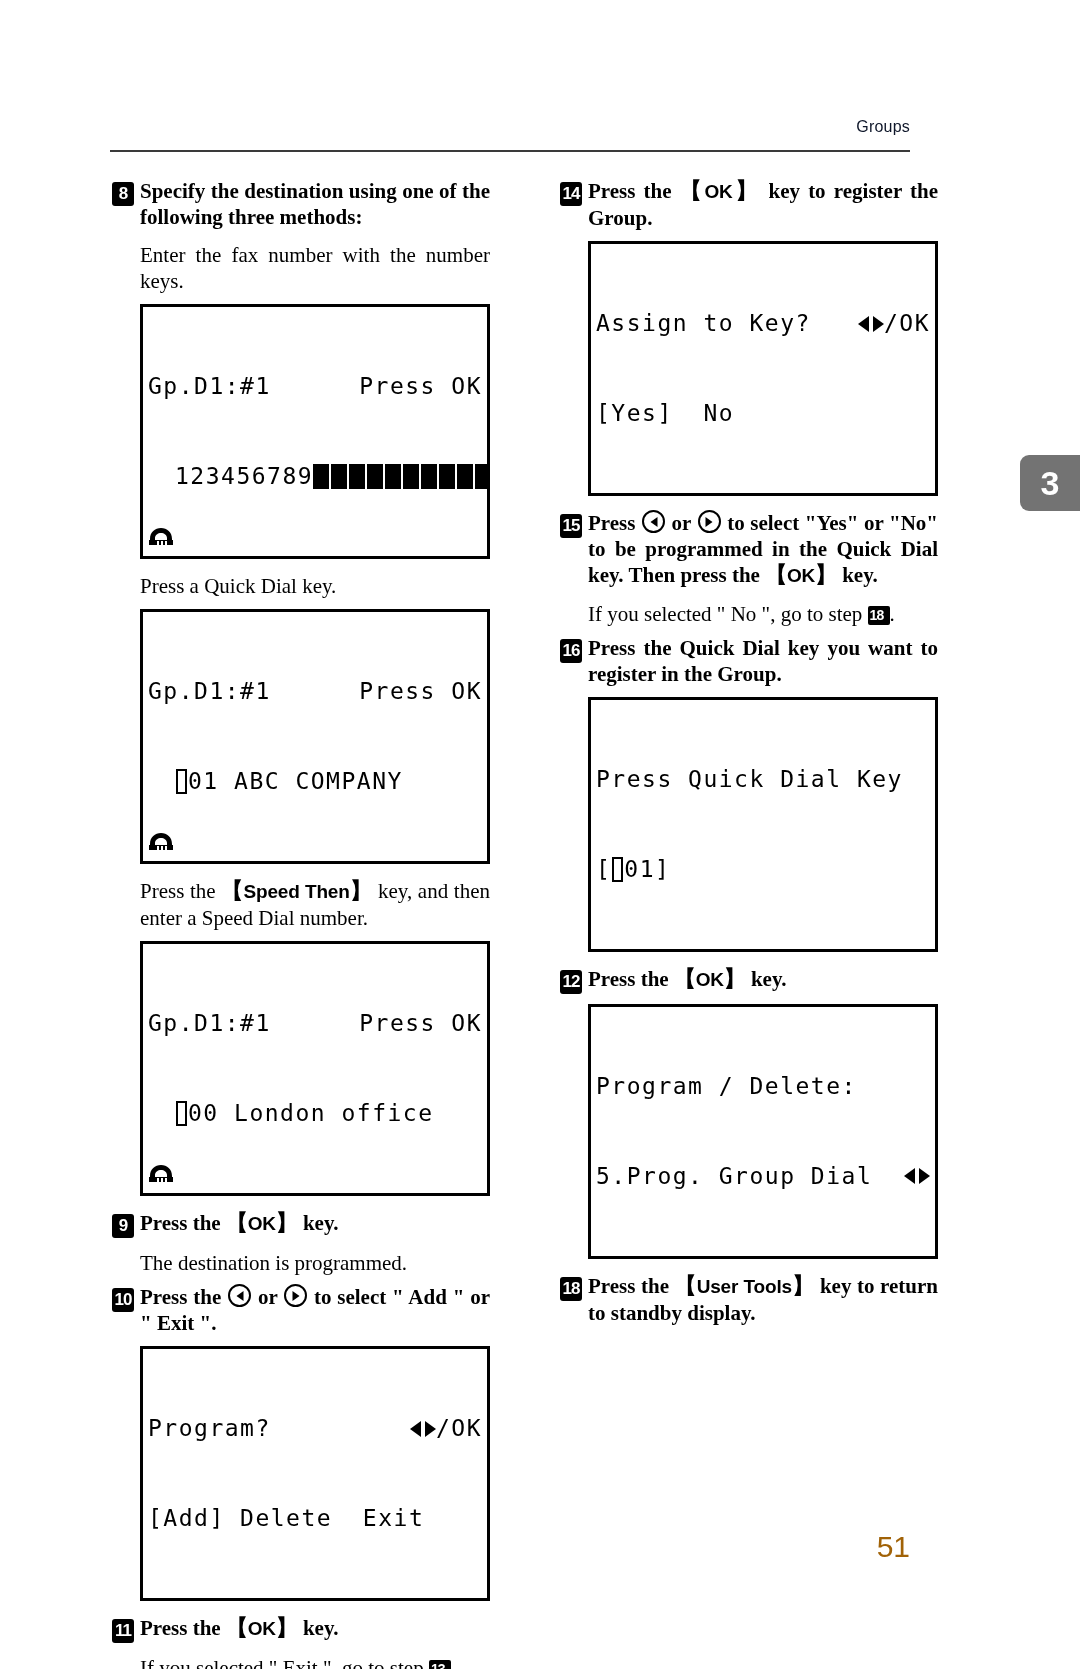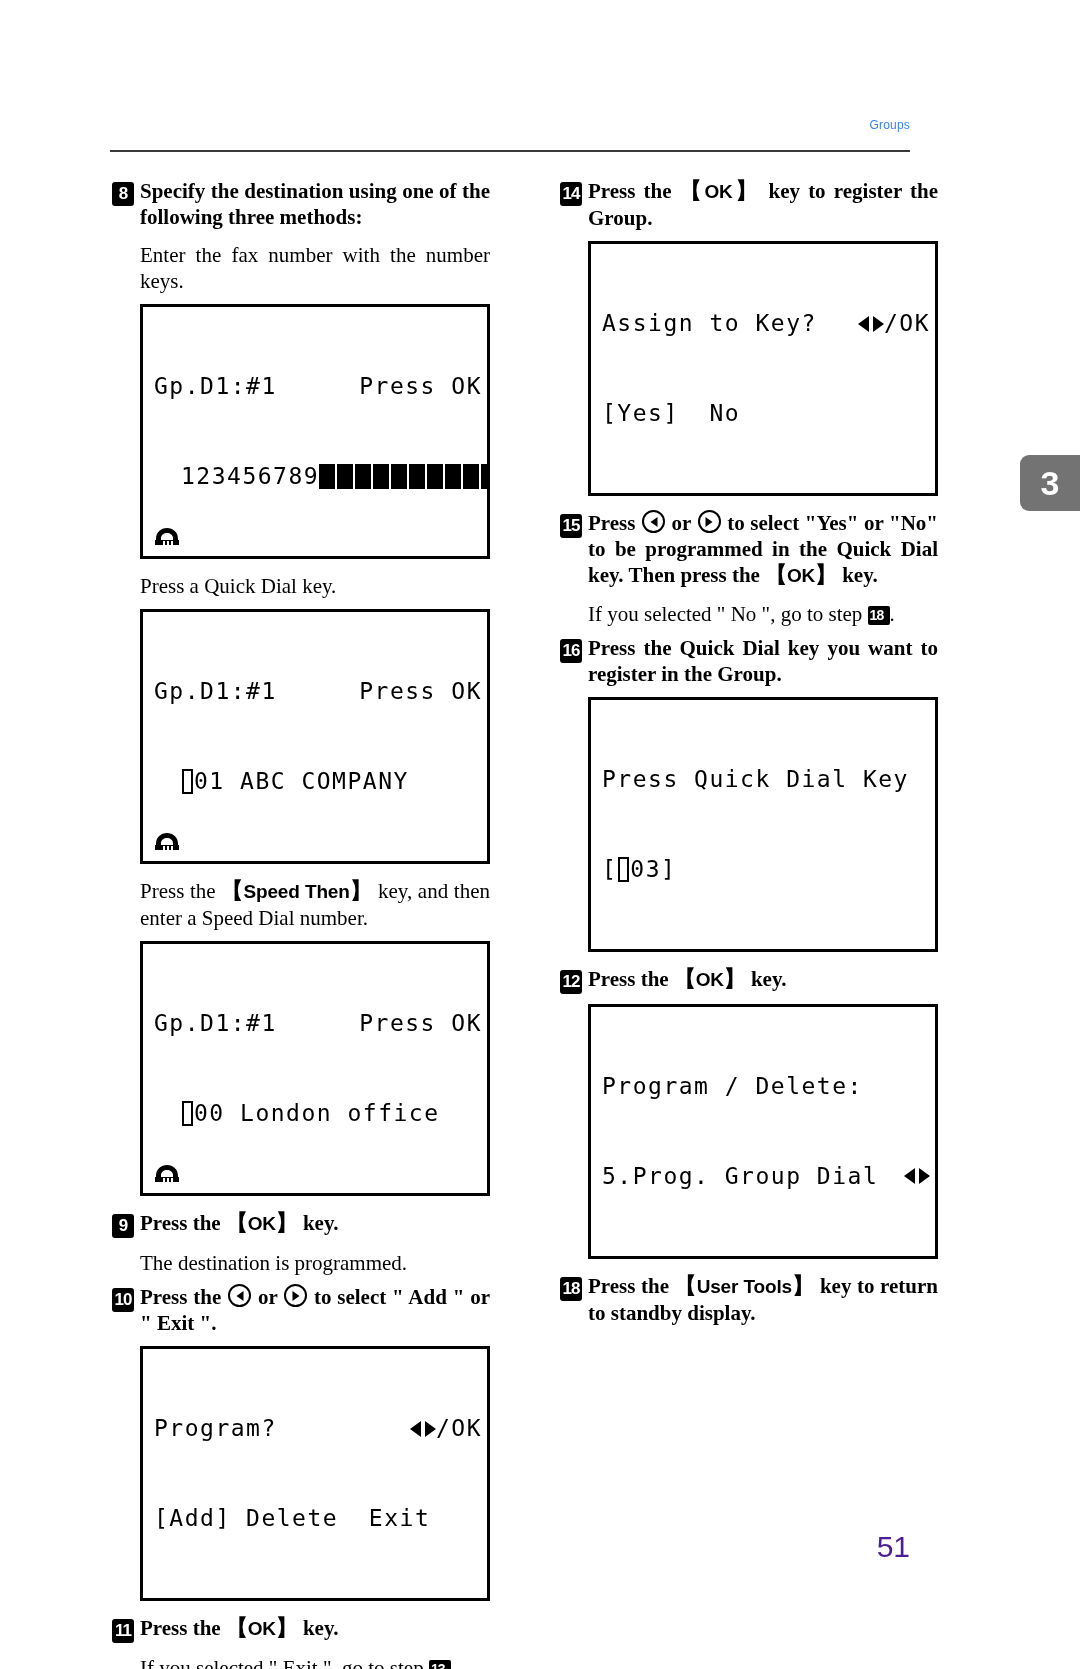--- a/index.html
+++ b/index.html
@@ -23,22 +23,22 @@
   }
 
   
   .header {
     position: absolute;
     left: 110px;
     top: 118px;
     width: 800px;
     text-align: right;
     font-family: "Liberation Sans", sans-serif;
-    font-size: 12px;
-    color: #3b82f6;
+    font-size: 16px;
+    color: #0f172a;
     letter-spacing: .2px;
   }
   .header-rule {
     position: absolute;
     left: 110px;
     top: 150px;
     width: 800px;
     height: 2px;
     background: #3a3a3a;
   }
@@ -63,21 +63,21 @@
 
   
   .folio {
     position: absolute;
     left: 110px;
     top: 1530px;
     width: 800px;
     text-align: right;
     font-family: "Liberation Sans", sans-serif;
     font-size: 30px;
-    color: #4c1d95;
+    color: #a16207;
   }
 
   
   .col {
     position: absolute;
     top: 178px;
     width: 378px;
   }
   .col-left  { left: 112px; }
   .col-right { left: 560px; }
@@ -171,21 +171,21 @@
     padding: 0 2px;
     vertical-align: 1px;
     letter-spacing: -1px;
   }
 
   
   .lcd {
     border: 3px solid #000;
     background: #fff;
     margin: 10px 0 14px 28px;
-    padding: 4px 5px 5px 11px;
+    padding: 4px 5px 5px 5px;
     box-sizing: border-box;
     font-family: "DejaVu Sans Mono", monospace;
     font-size: 23px;
     line-height: 30px;
     letter-spacing: 1.5px;
     white-space: pre;
     overflow: hidden;
   }
   .lcd-row {
     display: flex;
@@ -377,21 +377,21 @@
     <div class="para nojust"><span>If you selected " No ", go to step </span><span class="refnum">18</span><span>.</span></div>
 
     <div class="step">
       <span class="step-num">16</span>
       <span class="step-text jst">Press the Quick Dial key you want to register in the Group.</span>
     </div>
 
     <div class="lcd">
       <div class="lcd-row single">Press Quick Dial Key</div>
       <div class="lcd-row single">
-        <span>[</span><span class="caret"></span><span>03]</span>
+        <span>[</span><span class="caret"></span><span>01]</span>
       </div>
     </div>
 
     <div class="step">
       <span class="step-num">12</span>
       <span class="step-text"><span>Press the </span><span class="keycap"><span class="br">【</span><span>OK</span><span class="br">】</span></span><span> key.</span></span>
     </div>
 
     <div class="lcd">
       <div class="lcd-row single">Program / Delete:</div>

